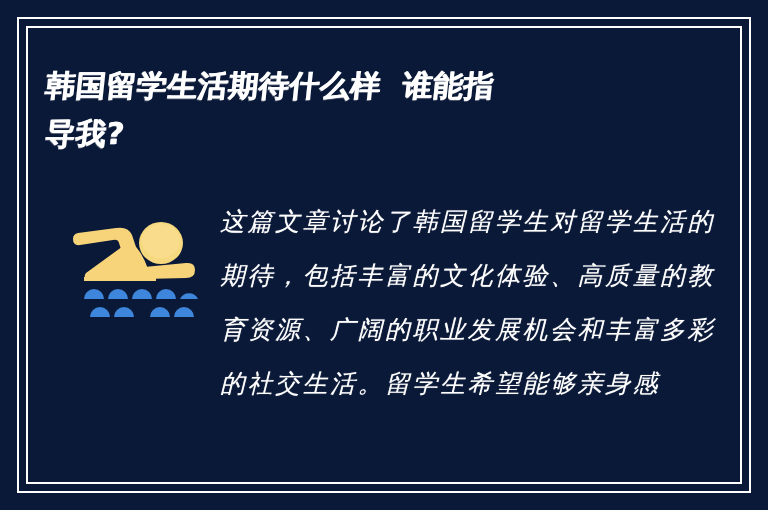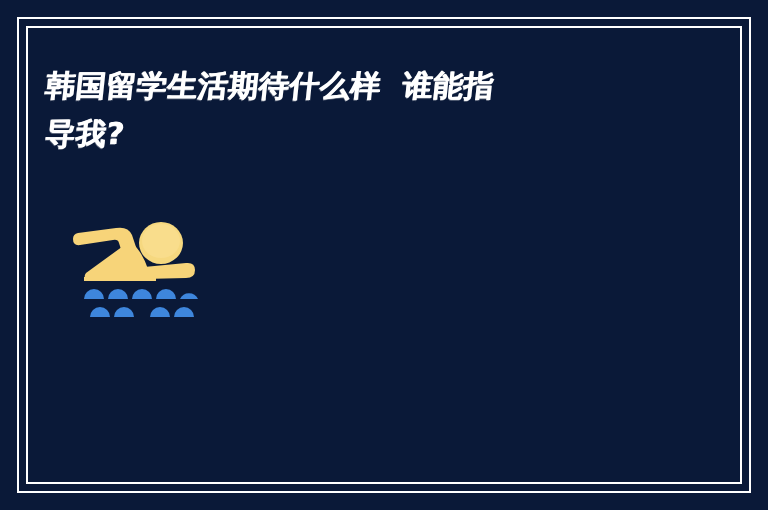--- a/index.html
+++ b/index.html
@@ -146,15 +146,16 @@
 
         <g>
           <path d="M22 102 a10 10 0 0 1 20 0 z" fill="#3e86dc"></path>
           <path d="M46 102 a10 10 0 0 1 20 0 z" fill="#3e86dc"></path>
           <path d="M82 102 a10 10 0 0 1 20 0 z" fill="#3e86dc"></path>
           <path d="M106 102 a10 10 0 0 1 20 0 z" fill="#3e86dc"></path>
         </g>
       </svg>
     </div>
 
+    <div class="body-text">这篇文章讨论了韩国留学生对留学生活的期待，包括丰富的文化体验、高质量的教育资源、广阔的职业发展机会和丰富多彩的社交生活。留学生希望能够亲身感</div>
 
   </div>
 </div>
 
 </body></html>

